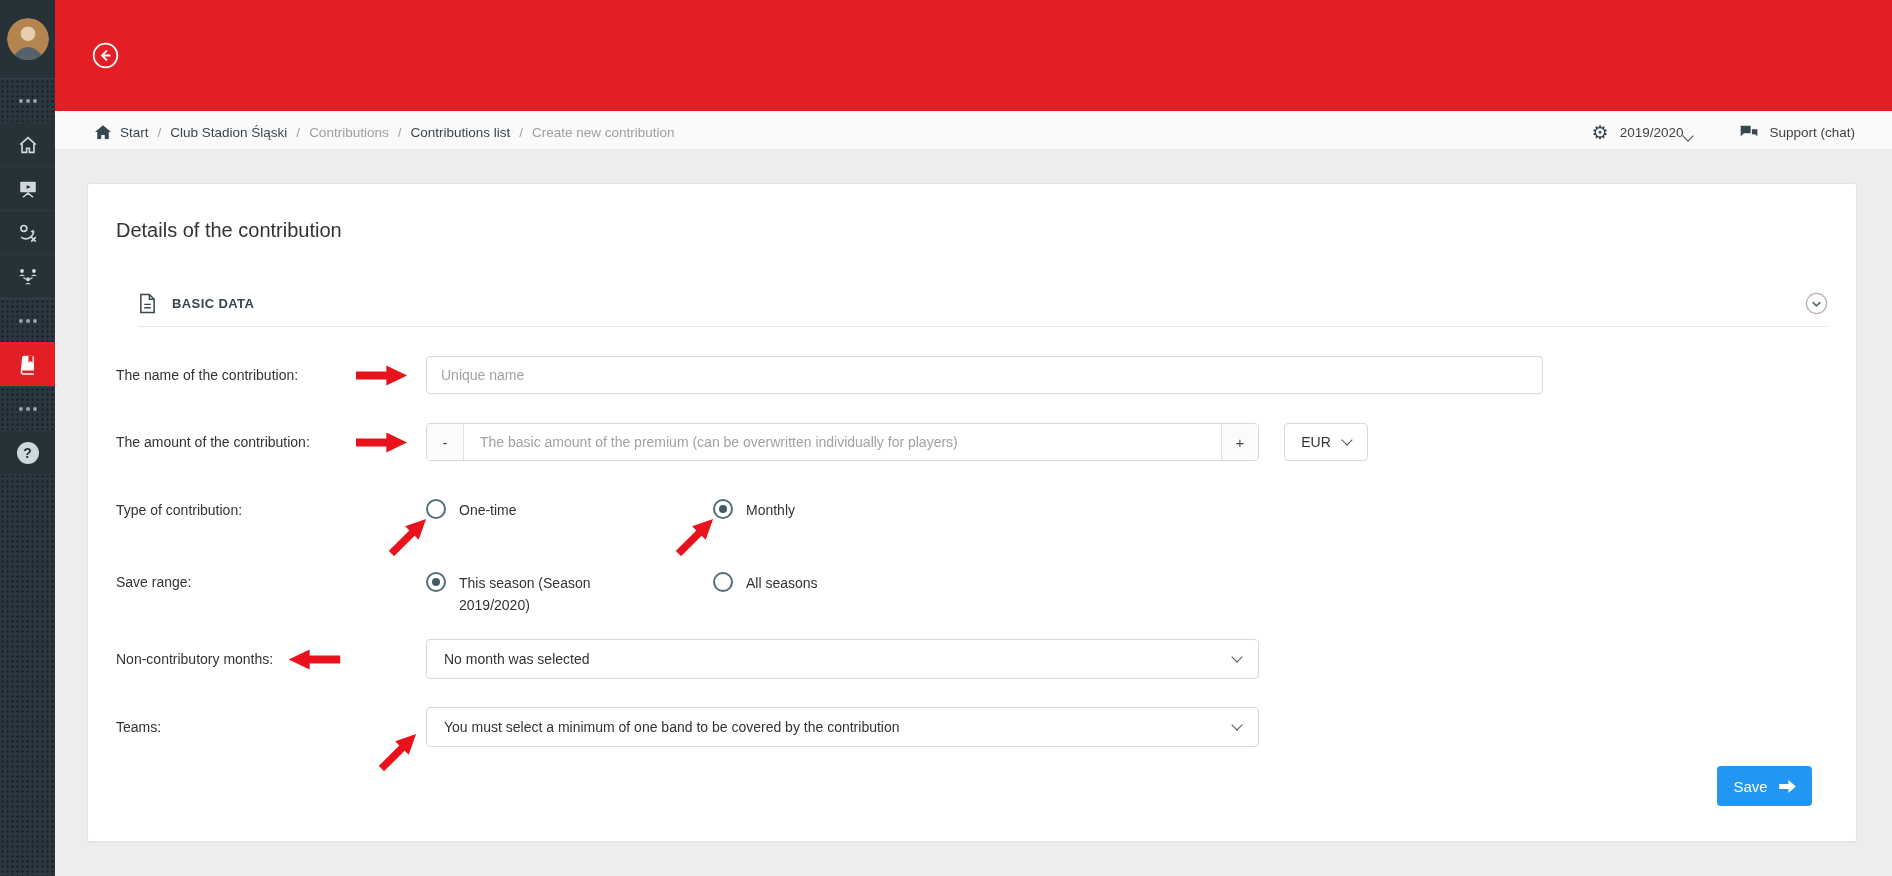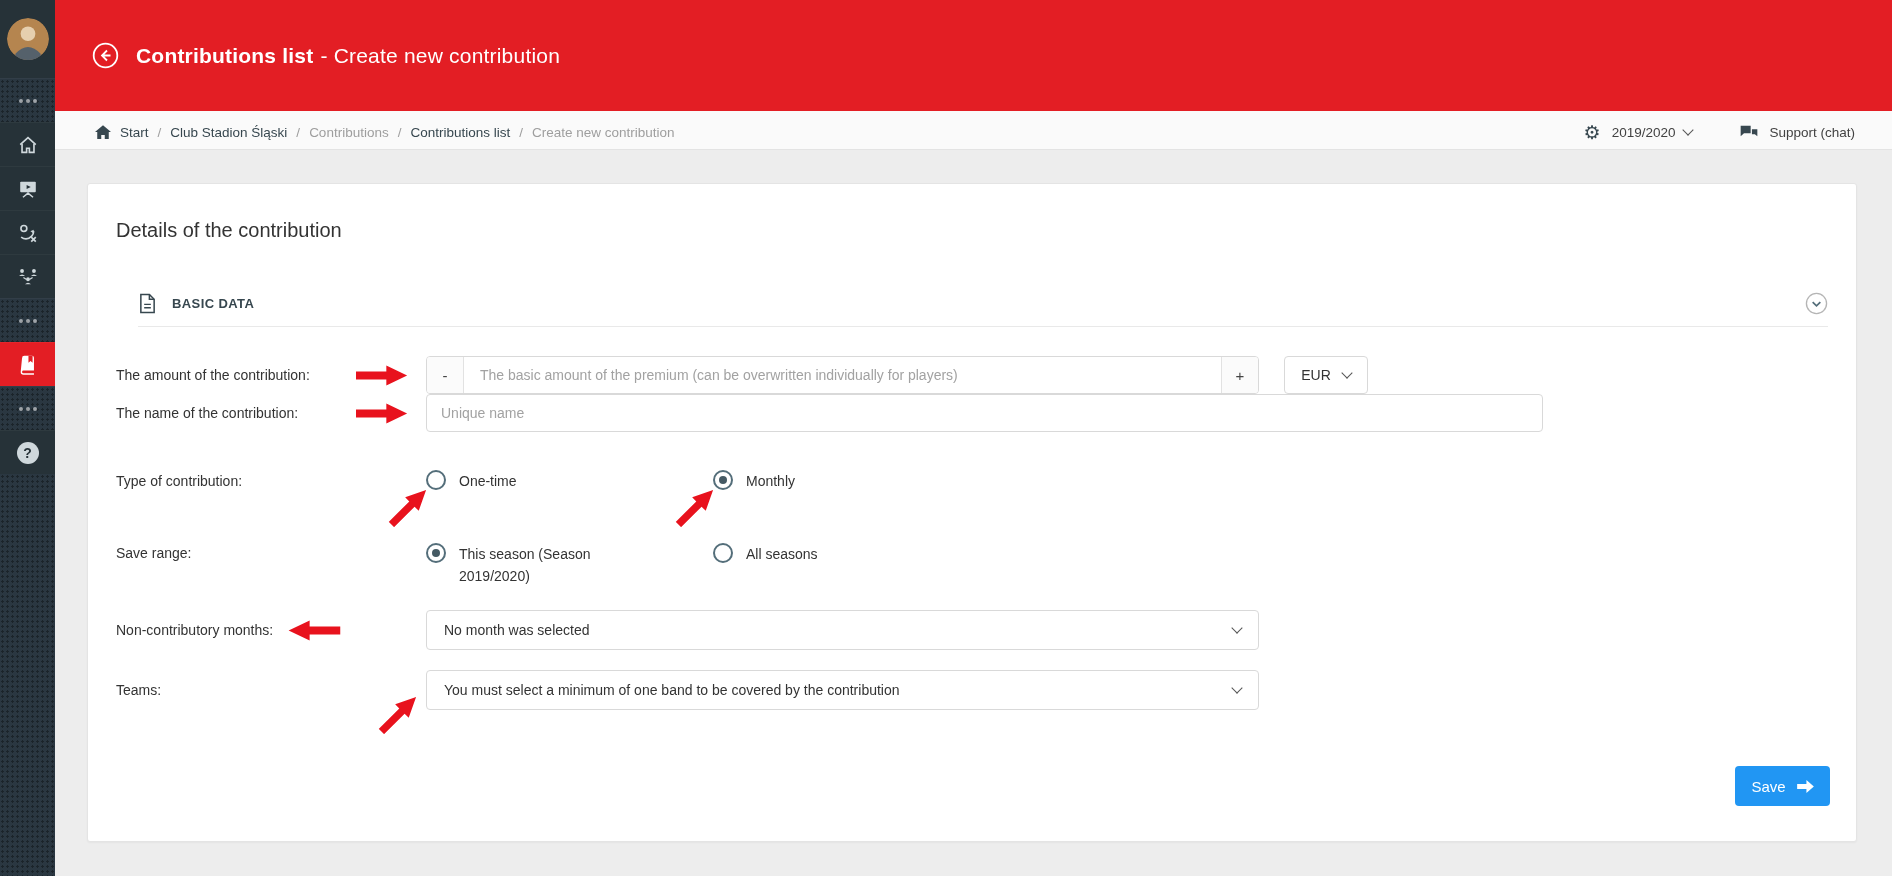--- a/index.html
+++ b/index.html
@@ -26,21 +26,21 @@
   .hdr-title { margin-left:17px; font-size:21px; letter-spacing:0.2px; }
   .hdr-title b { font-weight:bold; }
   .hdr-title span { font-weight:normal; margin-left:7px; }
 
   .topbar { height:39px; background:var(--topbar-bg,#fafafa); border-bottom:1px solid #e3e3e3; display:flex; align-items:center; padding:4px 37px 0 40px; font-size:13.5px; color:#37474f; flex:none; }
   .crumb { margin:0 9px; cursor:pointer; white-space:nowrap; }
   .crumb.muted { color:#9e9e9e; cursor:default; }
   .crumb-sep { color:#9e9e9e; }
   .tb-right { margin-left:auto; display:flex; align-items:center; }
   .gear { font-size:19px; line-height:1; cursor:pointer; color:#37474f; }
-  .season { display:flex; align-items:center; gap:9px; margin-left:11px; cursor:pointer; color:#424242; }
+  .season { display:flex; align-items:flex-end; gap:1px; margin-left:11px; cursor:pointer; color:#424242; }
   .support { display:flex; align-items:center; gap:10px; margin-left:47px; cursor:pointer; color:#424242; }
   .chev { display:inline-block; width:8px; height:8px; border-right:1.6px solid #555; border-bottom:1.6px solid #555; transform:rotate(45deg); margin-top:-4px; }
 
   
   .page { flex:1; background:var(--page-bg,#ededed); padding:33px 35px 0 32px; }
   .card { background:#fff; border:1px solid #e4e4e4; border-radius:3px; height:659px; padding:35px 28px 0 28px; position:relative; box-shadow:0 1px 2px rgba(0,0,0,0.04); }
   .card-title { font-size:20px; color:#333; }
 
   .section-head { display:flex; align-items:center; margin-top:50px; }
   .doc-icon { margin-left:22px; display:flex; color:#37474f; }
@@ -72,33 +72,33 @@
 
   .select-box { width:833px; height:40px; border:1px solid #d9d9d9; border-radius:4px; display:flex; align-items:center; padding:0 17px; cursor:pointer; color:#333; background:#fff;gap:40px; }
   .select-box .chev { margin-left:auto; }
 
   .row-name { margin-top:0; min-height:38px; }
   .row-amount { margin-top:29px; min-height:38px; }
   .row-type { margin-top:34px; min-height:30px; }
   .row-range { margin-top:46px; min-height:48px; align-items:flex-start; }
   .row-range .flabel { padding-top:3px; }
   .row-months { margin-top:20px; min-height:40px; }
-  .row-teams { margin-top:20px; min-height:40px; }
+  .row-teams { margin-top:28px; min-height:40px; }
 
   
   .arr { display:block; }
   .arr path { fill:var(--annotation-red,#e8121d); }
   .arrow-right-inline { margin-left:auto; margin-right:8px; }
   .arrow-left-inline { margin-left:14px; transform:scaleX(-1); }
   .diag { position:absolute; transform:rotate(-45deg); transform-origin:50% 50%; }
   .radio-option .diag { left:-42px; top:28px; }
   .row-teams .flabel .diag { left:258px; top:22px; }
 
   
-  .save-btn { position:absolute; right:26px; bottom:35px; width:95px; height:40px; background:var(--save-blue,#2196f3); border:none; border-radius:4px; color:#fff; font-size:15px; font-family:"Liberation Sans",sans-serif; display:flex; align-items:center; justify-content:center; gap:11px; cursor:pointer; }
+  .save-btn { position:absolute; right:44px; bottom:35px; width:95px; height:40px; background:var(--save-blue,#2196f3); border:none; border-radius:4px; color:#fff; font-size:15px; font-family:"Liberation Sans",sans-serif; display:flex; align-items:center; justify-content:center; gap:11px; cursor:pointer; }
 </style>
 </head>
 <body>
 
 <div class="app">
 
   <nav class="sidebar">
     <div class="avatar-wrap">
       <div class="avatar">
         <svg viewBox="0 0 40 40" width="42" height="42">
@@ -175,23 +175,20 @@
 
   <div class="main">
 
     <header class="red-header">
       <span class="back-btn">
         <svg viewBox="0 0 27 27" width="27" height="27" fill="none" stroke="#fff" stroke-width="1.8">
           <circle cx="13.5" cy="13.5" r="11.8"></circle>
           <path d="M15 8.5 L10 13.5 l5 5 M10 13.5 h8.5"></path>
         </svg>
       </span>
-      <div class="hdr-title">
-        <b>Contributions list</b><span>- Create new contribution</span>
-      </div>
     </header>
 
     <div class="topbar">
       <svg viewBox="0 0 20 18" width="16" height="15" fill="#37474f">
         <path d="M10 0 L0 8.5 h2.8 V17 h5 v-5 h4.4 v5 h5 V8.5 H20 z"></path>
       </svg>
       <span class="crumb">Start</span>
       <span class="crumb-sep">/</span>
       <span class="crumb">Club Stadion Śląski</span>
       <span class="crumb-sep">/</span>
@@ -235,46 +232,46 @@
             <svg viewBox="0 0 24 24" width="23" height="23" fill="none">
               <circle cx="12" cy="12" r="10.5" stroke="#b5b5b5" stroke-width="1.4"></circle>
               <path d="M8 10.5 l4 4 4 -4" stroke="#546e7a" stroke-width="1.8"></path>
             </svg>
           </span>
         </div>
         <div class="section-divider"></div>
 
         <div class="form">
 
+          <div class="frow row-name">
+            <div class="flabel">
+              <span>The name of the contribution:</span>
+              <svg class="arr arrow-right-inline" viewBox="0 0 60 24" width="52" height="21">
+                  <path d="M0 7.5 h35 v-7 l24 11.5 -24 11.5 v-7 H0 z"></path>
+                </svg>
+            </div>
+            <input class="text-input" type="text" placeholder="Unique name" style="">
+          </div>
+
           <div class="frow row-amount">
             <div class="flabel">
               <span>The amount of the contribution:</span>
               <svg class="arr arrow-right-inline" viewBox="0 0 60 24" width="52" height="21">
                   <path d="M0 7.5 h35 v-7 l24 11.5 -24 11.5 v-7 H0 z"></path>
                 </svg>
             </div>
             <div class="stepper">
               <span class="step-btn minus">-</span>
               <input type="text" placeholder="The basic amount of the premium (can be overwritten individually for players)" style="">
               <span class="step-btn plus">+</span>
             </div>
             <div class="currency-select">
               <span>EUR</span>
               <i class="chev"></i>
             </div>
-          </div>
-
-          <div class="frow row-name">
-            <div class="flabel">
-              <span>The name of the contribution:</span>
-              <svg class="arr arrow-right-inline" viewBox="0 0 60 24" width="52" height="21">
-                  <path d="M0 7.5 h35 v-7 l24 11.5 -24 11.5 v-7 H0 z"></path>
-                </svg>
-            </div>
-            <input class="text-input" type="text" placeholder="Unique name" style="">
           </div>
 
           <div class="frow row-type">
             <div class="flabel">
               <span>Type of contribution:</span>
             </div>
             <div class="radio-group">
               <label class="radio-option">
                 <svg class="arr diag" viewBox="0 0 60 24" width="50" height="20">
                     <path d="M0 7.5 h35 v-7 l24 11.5 -24 11.5 v-7 H0 z"></path>

